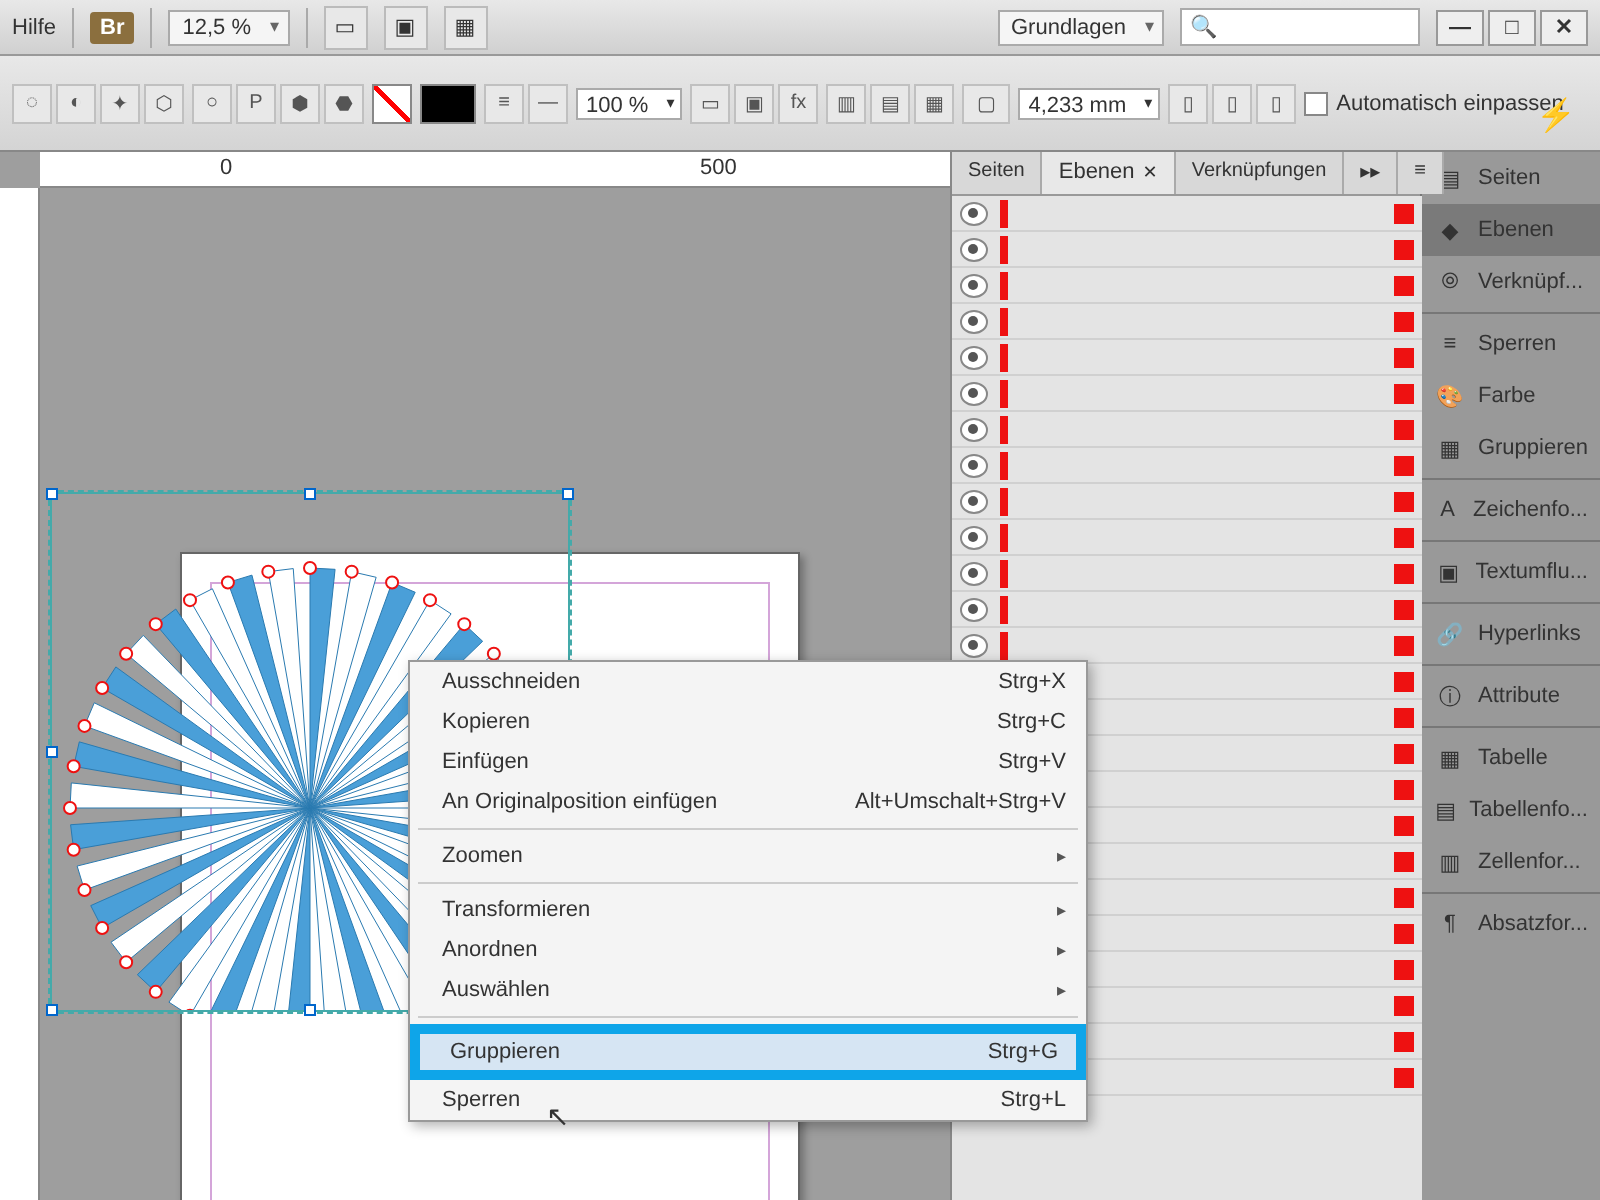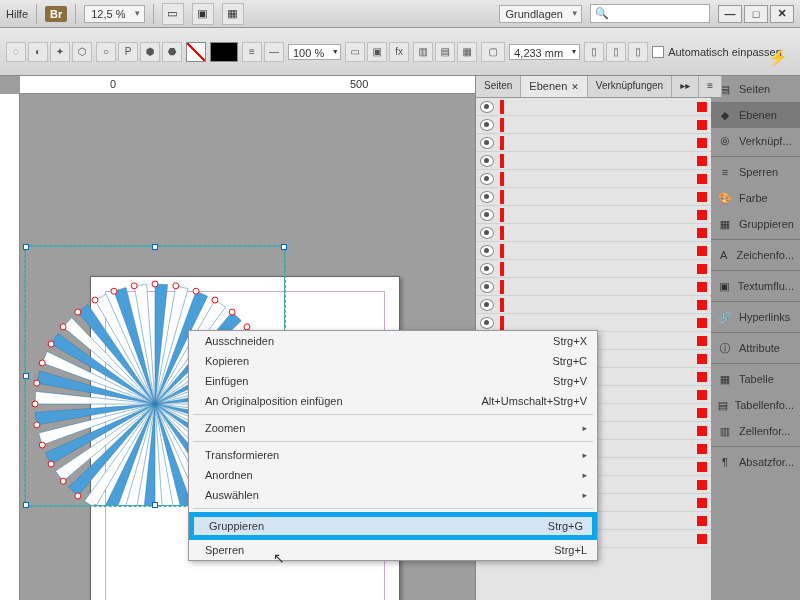--- a/index.html
+++ b/index.html
@@ -27,21 +27,21 @@
 .canvas{flex:1;background:#9e9e9e;position:relative;overflow:hidden}
 .ruler-h{position:absolute;top:0;left:20px;right:0;height:18px;background:#fff;border-bottom:1px solid #888;font-size:9px;display:flex}
 .ruler-h span{position:absolute;top:2px}
 .ruler-v{position:absolute;top:18px;left:0;width:20px;bottom:0;background:#fff;border-right:1px solid #888}
 .page{position:absolute;left:90px;top:200px;width:310px;height:350px;background:#fff;border:1px solid #666;box-shadow:2px 2px 4px rgba(0,0,0,.3)}
 .page::before{content:"";position:absolute;inset:14px;border:1px solid #d4a5d9}
 .art{position:absolute;left:25px;top:170px;width:260px;height:260px}
 .art svg{width:100%;height:100%}
 .selbox{position:absolute;left:25px;top:170px;width:260px;height:260px;border:1px solid #4aa;outline:1px dashed #4aa;pointer-events:none}
 .handle{position:absolute;width:6px;height:6px;background:#fff;border:1px solid #06c}
-.ctxmenu{position:absolute;left:188px;top:330px;width:410px;background:#f4f4f4;border:1px solid #999;box-shadow:2px 2px 6px rgba(0,0,0,.3);z-index:50}
+.ctxmenu{position:absolute;left:204px;top:330px;width:340px;background:#f4f4f4;border:1px solid #999;box-shadow:2px 2px 6px rgba(0,0,0,.3);z-index:50}
 .ctxmenu .mi{padding:4px 10px 4px 16px;display:flex;justify-content:space-between;align-items:center}
 .ctxmenu .mi.hov{background:#d6e5f3;border:5px solid #0ea5e9;padding:3px 9px 3px 15px}
 .ctxmenu .msep{height:1px;background:#ccc;margin:3px 4px}
 .ctxmenu .sub::after{content:"▸";font-size:9px;color:#555}
 .cursor{position:absolute;left:273px;top:550px;z-index:60;font-size:14px;pointer-events:none}
 .panel{width:235px;background:#d0d0d0;border-left:1px solid #888;position:relative}
 .ptabs{height:22px;background:#c8c8c8;display:flex;border-bottom:1px solid #999}
 .ptab{padding:4px 8px;background:#d8d8d8;border-right:1px solid #aaa;font-size:10px}
 .ptab.act{background:#e8e8e8;font-weight:normal}
 .ptab .x{margin-left:4px;font-size:9px}

